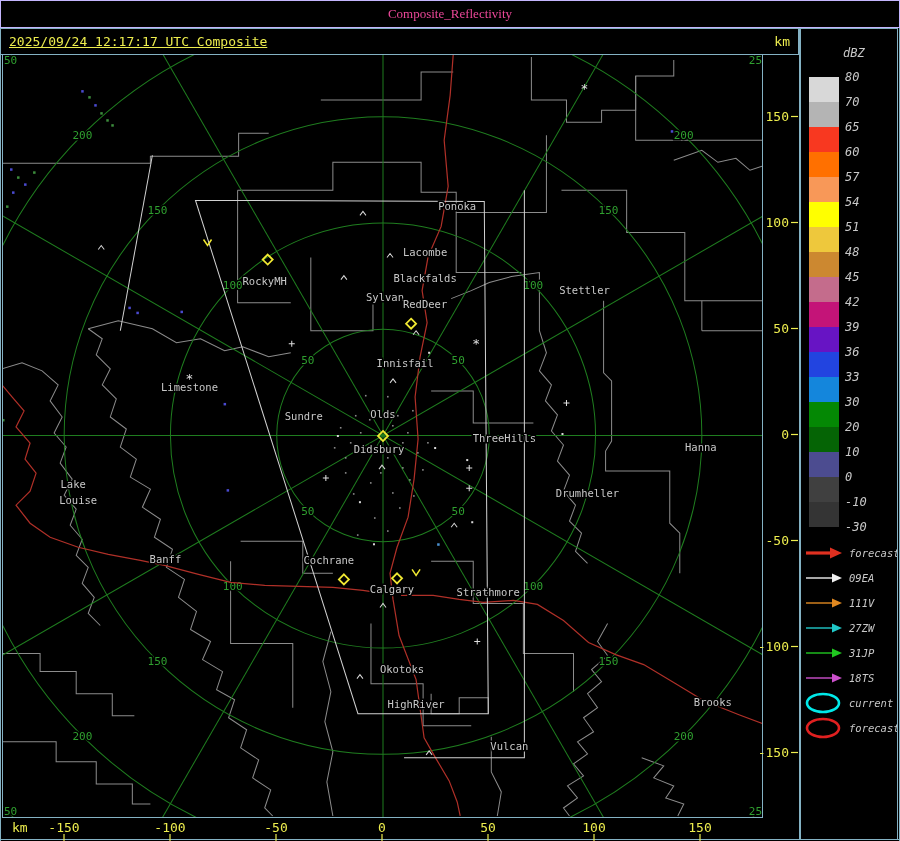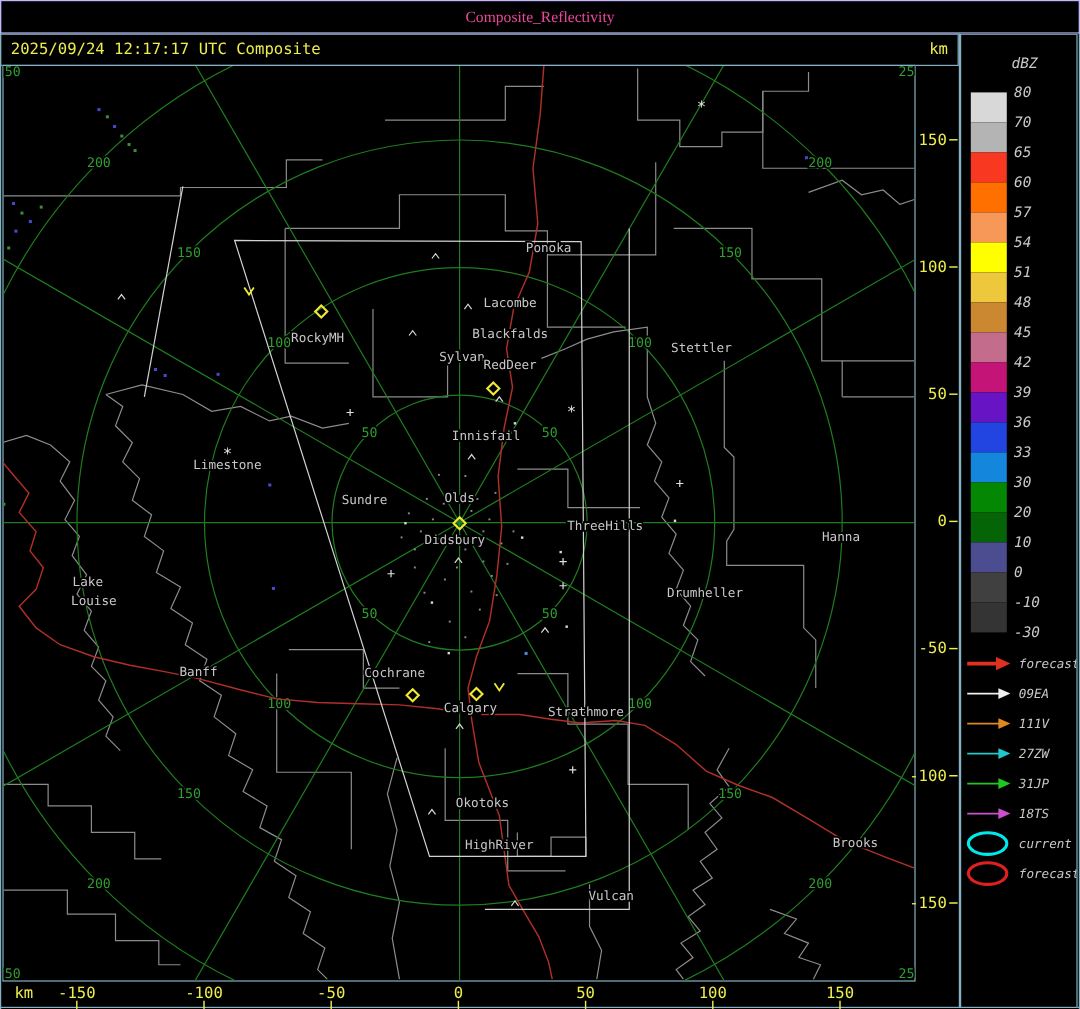--- a/index.html
+++ b/index.html
@@ -2,21 +2,21 @@
 <html><head>
 <meta charset="utf-8">
 <style>
   html,body{margin:0;padding:0;background:#000;}
   #app{position:relative;width:900px;height:841px;background:#000;overflow:hidden;
        font-family:"DejaVu Sans Mono",monospace;}
   #title-bar{position:absolute;left:0;top:0;width:898px;height:26px;border:1px solid #c4b5fd;
              display:flex;align-items:center;justify-content:center;color:#ec4899;font-size:13px;font-family:Liberation Serif, serif;}
   #header-bar{position:absolute;left:0;top:28px;width:797px;height:25px;border:1px solid #84b2c4;
               color:#eded4e;font-size:13px;}
-  #timestamp{position:absolute;left:8px;top:5px;}
+  #timestamp{position:absolute;left:8px;top:5px;text-decoration:underline;}
   #header-km{position:absolute;right:8px;top:5px;}
   #map-svg{position:absolute;left:2px;top:54px;border:1px solid #84b2c4;background:#000;}
   #axes-svg{position:absolute;left:0;top:0;pointer-events:none;}
   #right-panel{position:absolute;left:800px;top:28px;width:96px;height:810px;border:1px solid #84b2c4;background:#000;font-style:italic;}
   #panel-svg{position:absolute;left:0;top:0;}
   #divider{position:absolute;left:799px;top:28px;width:1px;height:812px;background:#84b2c4;}
   #bottom-line{position:absolute;left:0;top:839px;width:900px;height:1px;background:#84b2c4;}
   #left-edge{position:absolute;left:0;top:0;width:1px;height:841px;background:#84b2c4;}
   #right-edge{position:absolute;left:899px;top:0;width:1px;height:841px;background:#84b2c4;}
   text{font-family:"DejaVu Sans Mono",monospace;}

